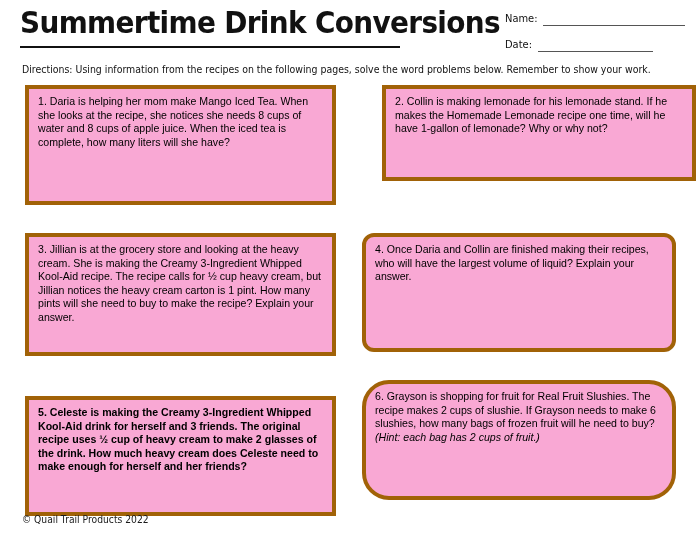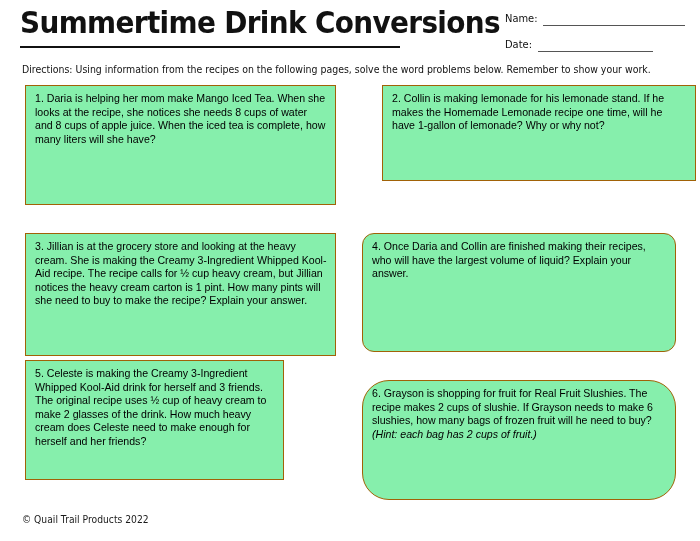--- a/index.html
+++ b/index.html
@@ -98,22 +98,22 @@
     position: absolute;
     left: 0;
     top: 0;
     width: 700px;
     height: 541px;
     pointer-events: none;
   }
   .problem-box {
     position: absolute;
     box-sizing: border-box;
-    border: 1px solid #a16207;
-    background: #86efac;
+    border: 4px solid #a16207;
+    background: #f9a8d4;
     pointer-events: auto;
   }
   .problem-text {
     position: absolute;
     left: 9px;
     top: 6px;
     right: 8px;
     font-family: "Liberation Sans", sans-serif;
     font-size: 10.6px;
     line-height: 13.6px;
@@ -122,21 +122,21 @@
   }
   .problem-hint {
     font-style: italic;
   }
 
   
   #box-1 { left: 25px;  top: 85px;  width: 311px; height: 120px; }
   #box-2 { left: 382px; top: 85px;  width: 314px; height: 96px; }
   #box-3 { left: 25px;  top: 233px; width: 311px; height: 123px; }
   #box-4 { left: 362px; top: 233px; width: 314px; height: 119px; border-radius: 12px; }
-  #box-5 { left: 25px;  top: 360px; width: 259px; height: 120px; }
+  #box-5 { left: 25px;  top: 396px; width: 311px; height: 120px; font-weight: bold; }
   #box-6 { left: 362px; top: 380px; width: 314px; height: 120px; border-radius: 27px; }
 
   
   #worksheet-footer {
     position: absolute;
     left: 22px;
     top: 513px;
     font-family: "DejaVu Sans", sans-serif;
     font-size: 10px;
     line-height: 13px;

